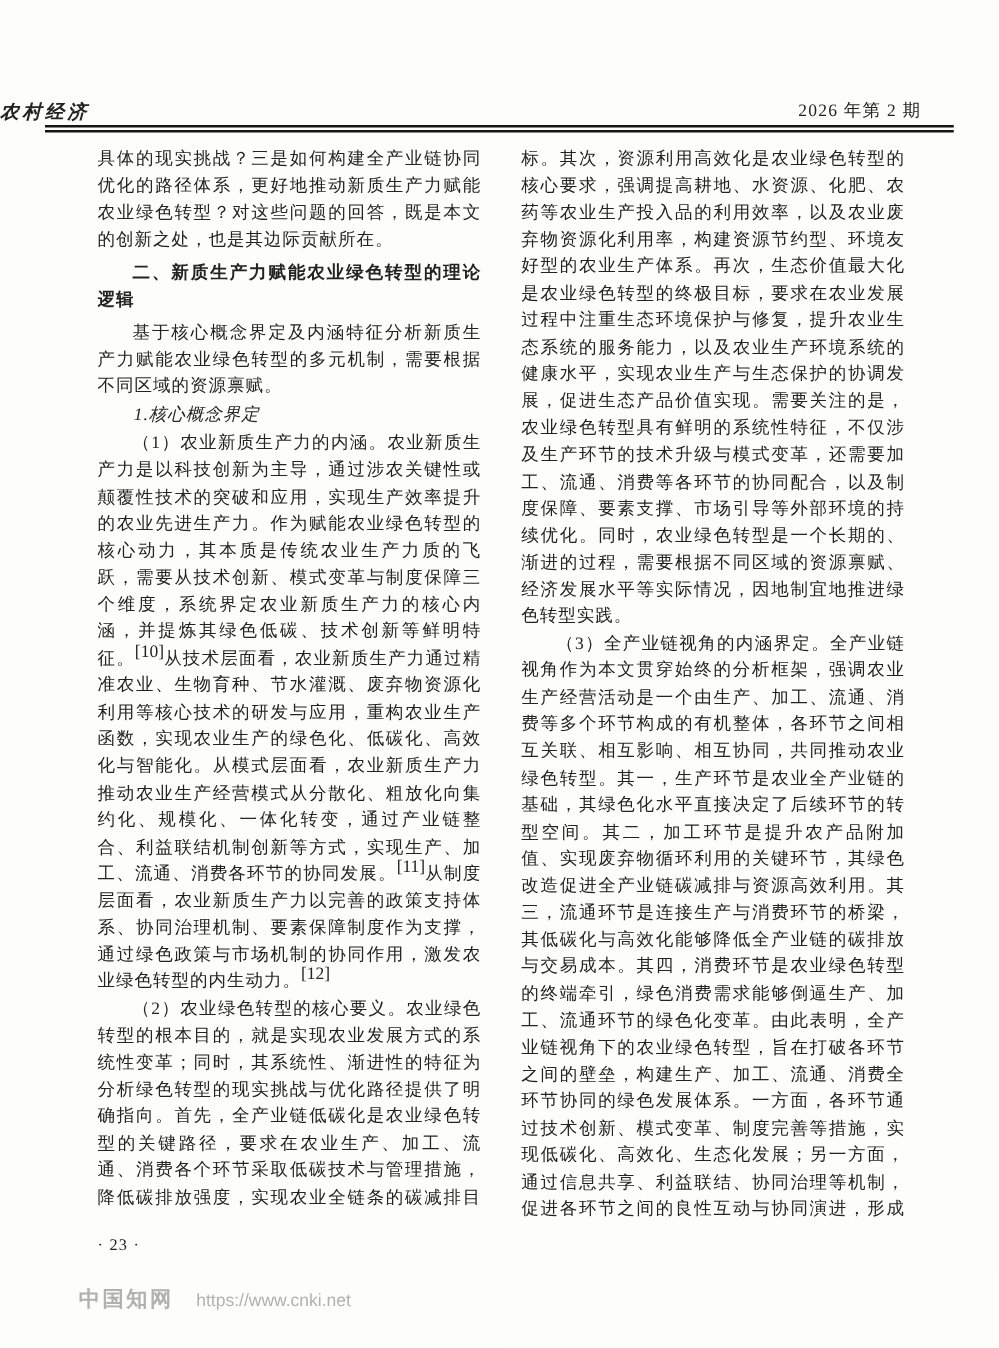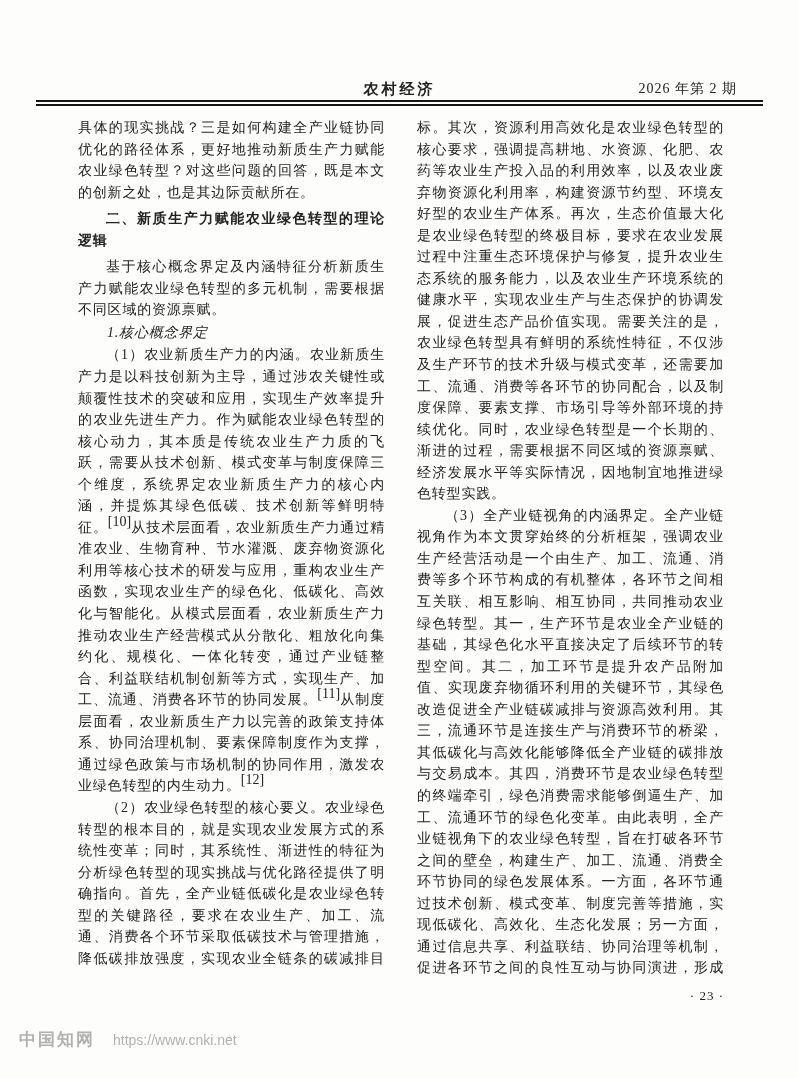--- a/index.html
+++ b/index.html
@@ -11,22 +11,22 @@
   .page {
     position: relative;
     width: 799px; height: 1078px;
     background: #fdfdfc;
     font-family: "Liberation Serif", serif;
     color: #232323;
   }
   
   .journal-title {
     position: absolute; top: 80px; left: 0; width: 100%;
-    text-align: center;
-    font-size: 15px; font-weight: 600; letter-spacing: 3px;
+    text-align: left;
+    font-size: 15px; font-weight: 600; letter-spacing: 3px; font-style: italic;
   }
   .issue-label {
     position: absolute; top: 80px; right: 62px;
     font-size: 14px; letter-spacing: 1px;
   }
   .header-rule {
     position: absolute; top: 100px; left: 36px; width: 727px; height: 0;
     border-top: 2.5px solid #151515;
     padding-top: 2px;
   }
@@ -51,30 +51,31 @@
     font-weight: 700;
   }
   .heading3 { margin: 1px; text-indent: 2em; font-style: italic; }
   sup.cite {
     font-size: 14px; line-height: 0; vertical-align: super;
     letter-spacing: 0;
   }
   
   .page-number {
     position: absolute; top: 988px; left: 78px; width: 646px;
-    text-align: right; font-size: 13px; letter-spacing: 1px;
+    text-align: left; font-size: 13px; letter-spacing: 1px;
   }
   .watermark {
     position: absolute; left: 19px; top: 1028px;
     display: flex; align-items: baseline; gap: 18px;
     color: #b1b1b1;
   }
   .watermark .wm-name {
     font-size: 17px; font-weight: 700; letter-spacing: 2px;
     font-family: "Liberation Serif", serif;
+    margin-left: 44px;
   }
   .watermark .wm-url {
     font-size: 14px;
     font-family: "Liberation Sans", sans-serif;
   }
 </style>
 </head>
 <body>
 
 <div class="page">

